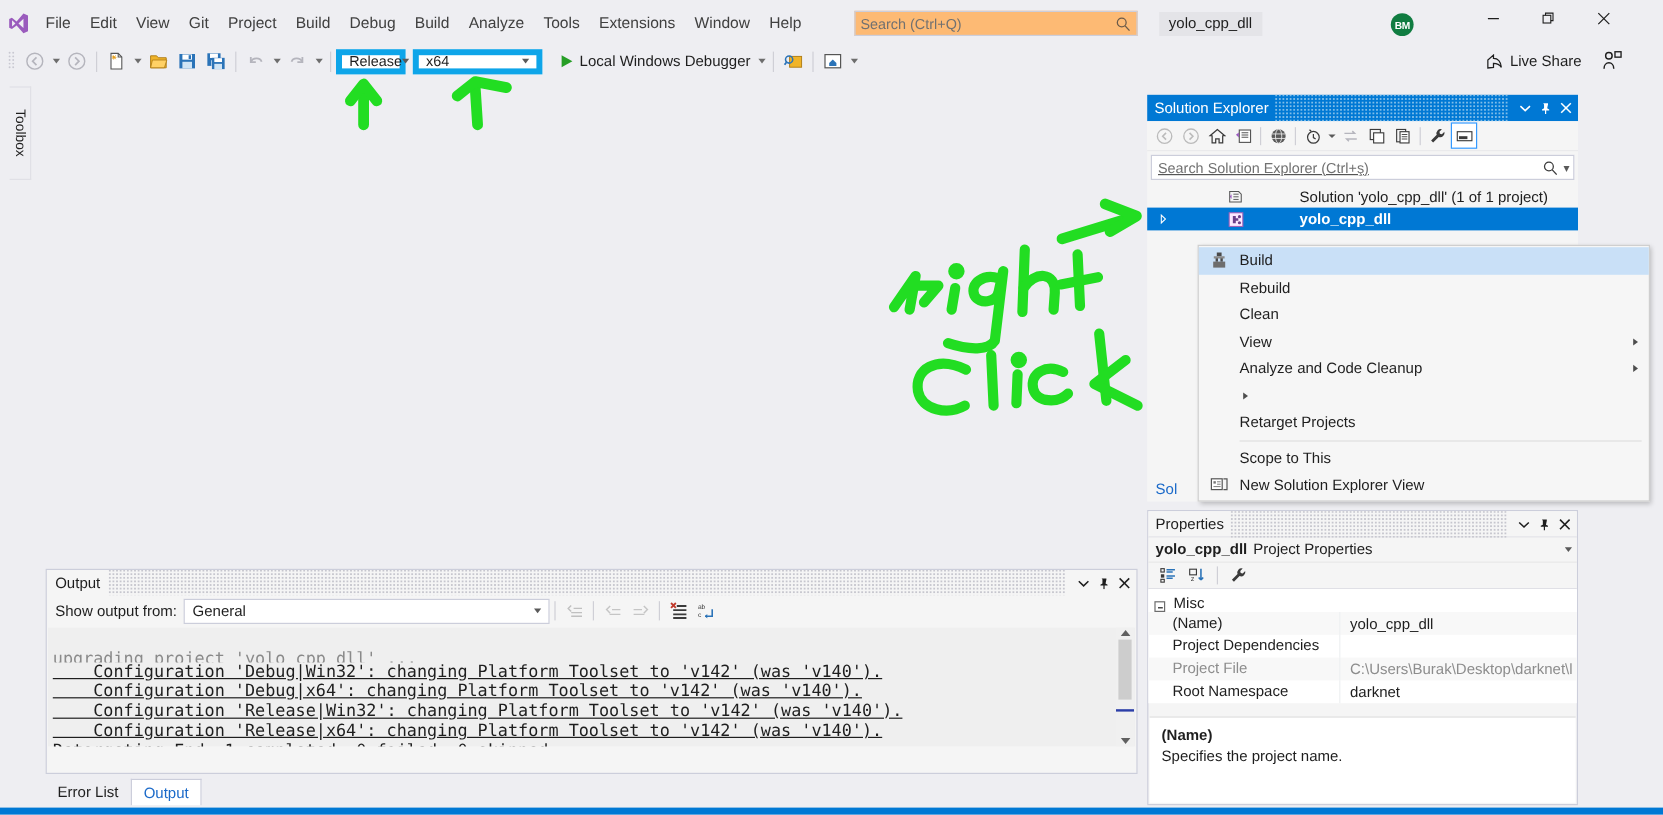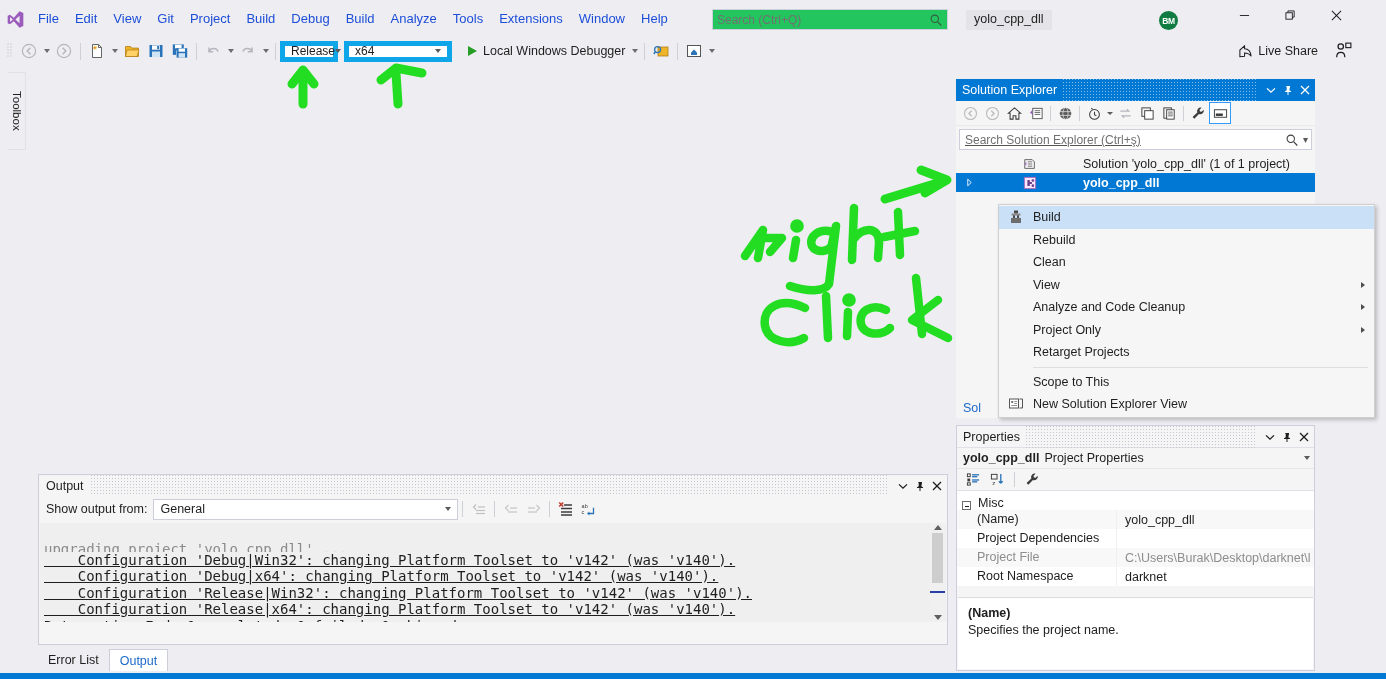--- a/index.html
+++ b/index.html
@@ -15,27 +15,27 @@
 
   
   .titlebar {
     position:absolute; left:0; top:0; width:1386px; height:38px;
     background:#eeeef2; display:flex; align-items:center;
   }
   .vs-logo { width:30px; height:38px; display:flex; align-items:center; justify-content:center; }
   .vs-logo svg { width:19px; height:19px; }
   .menubar { display:flex; align-items:center; height:38px; }
   .menu-item {
-    padding:4px 8px; font-size:13px; color:#1d4ed8; line-height:16px;
+    padding:4px 8px; font-size:13px; color:#404040; line-height:16px;
     cursor:default; white-space:nowrap;
   }
 
   .search-box {
     position:absolute; left:712px; top:9px; width:236px; height:21px;
-    background:#22c55e; border:1px solid #cccedb;
+    background:#fdba74; border:1px solid #cccedb;
     display:flex; align-items:center; padding:0 4px;
   }
   .search-box input {
     border:none; outline:none; flex:1; font-family:"Liberation Sans", sans-serif;
     font-size:12px; color:#555; background:transparent;
   }
   .search-box input::placeholder { color:#717171; }
   .search-ico { width:14px; height:14px; opacity:.75; }
 
   .win-title {
@@ -673,21 +673,20 @@
       <span class="cm-label">View</span>
       <span class="cm-sub"></span>
     </div>
     <div class="cm-item">
       <span class="cm-gutter"></span>
       <span class="cm-label">Analyze and Code Cleanup</span>
       <span class="cm-sub"></span>
     </div>
     <div class="cm-item">
       <span class="cm-gutter"></span>
-      <span class="cm-label">Project Only</span>
       <span class="cm-sub"></span>
     </div>
     <div class="cm-item">
       <span class="cm-gutter"></span>
       <span class="cm-label">Retarget Projects</span>
     </div>
     <div class="cm-sep"></div>
     <div class="cm-item">
       <span class="cm-gutter"></span>
       <span class="cm-label">Scope to This</span>

